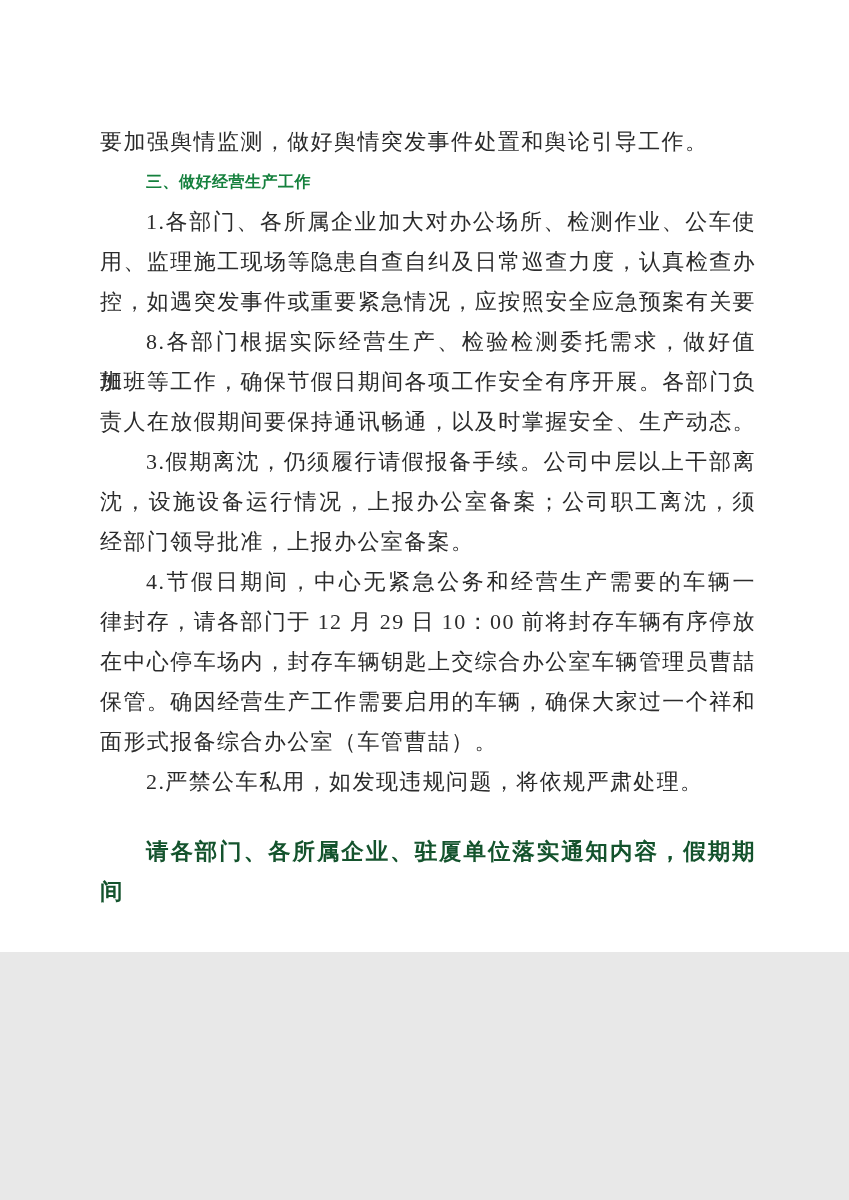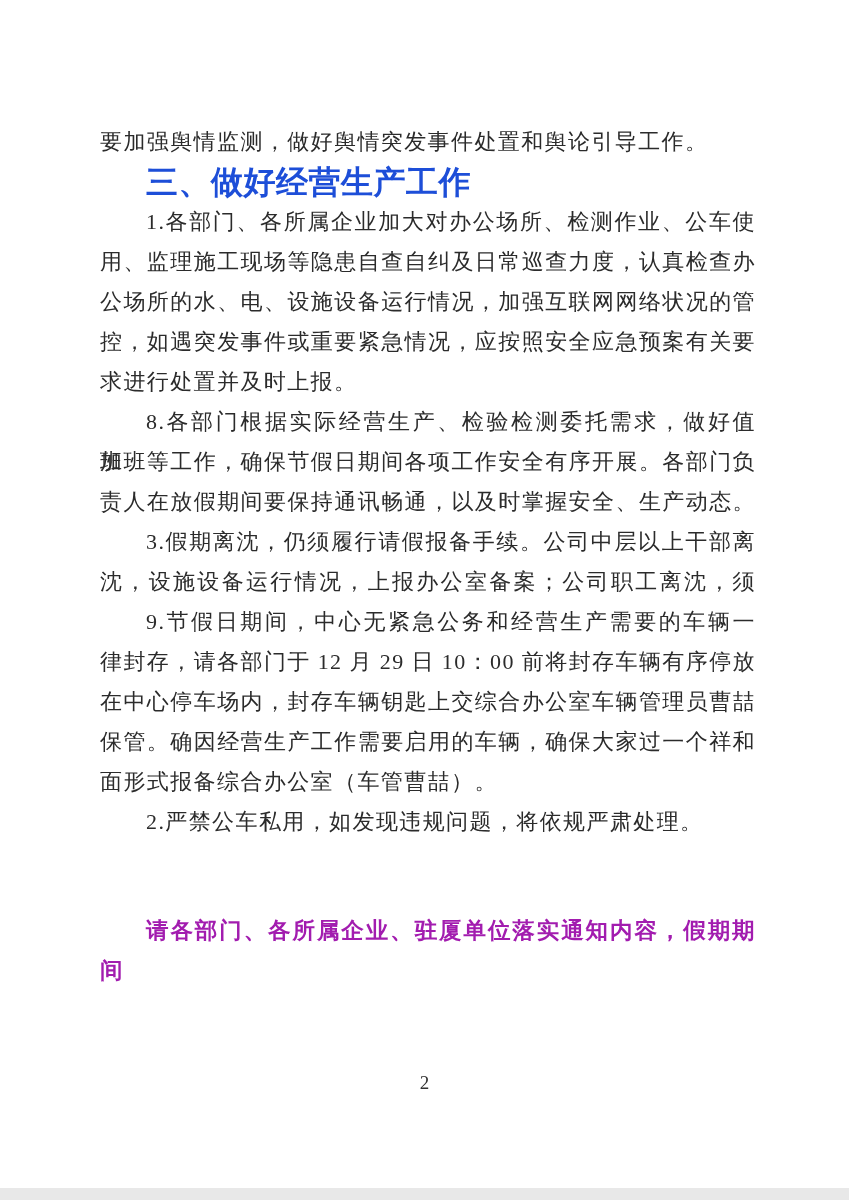--- a/index.html
+++ b/index.html
@@ -3,21 +3,21 @@
 <meta charset="utf-8">
 <style>
   html, body {
     margin: 0;
     padding: 0;
     background: #e8e8e8;
   }
   .page {
     position: relative;
     width: 849px;
-    height: 1188px;
+    height: 952px;
     margin: 0 auto;
     background: #ffffff;
     overflow: hidden;
     font-family: "Liberation Serif", "DejaVu Serif", serif;
     color: #2b2b2b;
   }
   .content {
     position: absolute;
     left: 100px;
     top: 122px;
@@ -35,29 +35,28 @@
     text-align: justify;
     text-align-last: justify;
     text-justify: inter-character;
   }
   .line.indent {
     text-indent: 46px;
   }
   .line.heading {
     font-family: "Liberation Sans", "DejaVu Sans", sans-serif;
     font-weight: bold;
-    font-size: 32px;
+    font-size: 16px;
     letter-spacing: 0.5px;
-    color: #1d4ed8;
+    color: #15803d;
   }
   .line.bold {
     font-weight: bold;
     font-size: 22.5px;
-    color: #a21caf;
-    margin-top: 39px;
+    color: #14532d;
   }
   .spacer {
     height: 30px;
   }
   .page-number {
     position: absolute;
     left: 0;
     right: 0;
     top: 1072px;
     text-align: center;
@@ -68,29 +67,28 @@
 </style>
 </head>
 <body>
 
 <div class="page">
   <div class="content" id="doc-content">
       <div class="line">要加强舆情监测，做好舆情突发事件处置和舆论引导工作。</div>
       <div class="line heading indent">三、做好经营生产工作</div>
       <div class="line indent fill">1.各部门、各所属企业加大对办公场所、检测作业、公车使</div>
       <div class="line fill">用、监理施工现场等隐患自查自纠及日常巡查力度，认真检查办</div>
-      <div class="line fill">公场所的水、电、设施设备运行情况，加强互联网网络状况的管</div>
       <div class="line fill">控，如遇突发事件或重要紧急情况，应按照安全应急预案有关要</div>
-      <div class="line">求进行处置并及时上报。</div>
       <div class="line indent fill">8.各部门根据实际经营生产、检验检测委托需求，做好值班、</div>
       <div class="line fill">加班等工作，确保节假日期间各项工作安全有序开展。各部门负</div>
       <div class="line fill">责人在放假期间要保持通讯畅通，以及时掌握安全、生产动态。</div>
       <div class="line indent fill">3.假期离沈，仍须履行请假报备手续。公司中层以上干部离</div>
       <div class="line fill">沈，设施设备运行情况，上报办公室备案；公司职工离沈，须</div>
-      <div class="line indent fill">9.节假日期间，中心无紧急公务和经营生产需要的车辆一</div>
+      <div class="line">经部门领导批准，上报办公室备案。</div>
+      <div class="line indent fill">4.节假日期间，中心无紧急公务和经营生产需要的车辆一</div>
       <div class="line fill">律封存，请各部门于 12 月 29 日 10：00 前将封存车辆有序停放</div>
       <div class="line fill">在中心停车场内，封存车辆钥匙上交综合办公室车辆管理员曹喆</div>
       <div class="line fill">保管。确因经营生产工作需要启用的车辆，确保大家过一个祥和</div>
       <div class="line">面形式报备综合办公室（车管曹喆）。</div>
       <div class="line indent">2.严禁公车私用，如发现违规问题，将依规严肃处理。</div>
       <div class="spacer"></div>
       <div class="line bold indent fill">请各部门、各所属企业、驻厦单位落实通知内容，假期期间</div>
     </div>
   <div class="page-number">2</div>
 </div>

